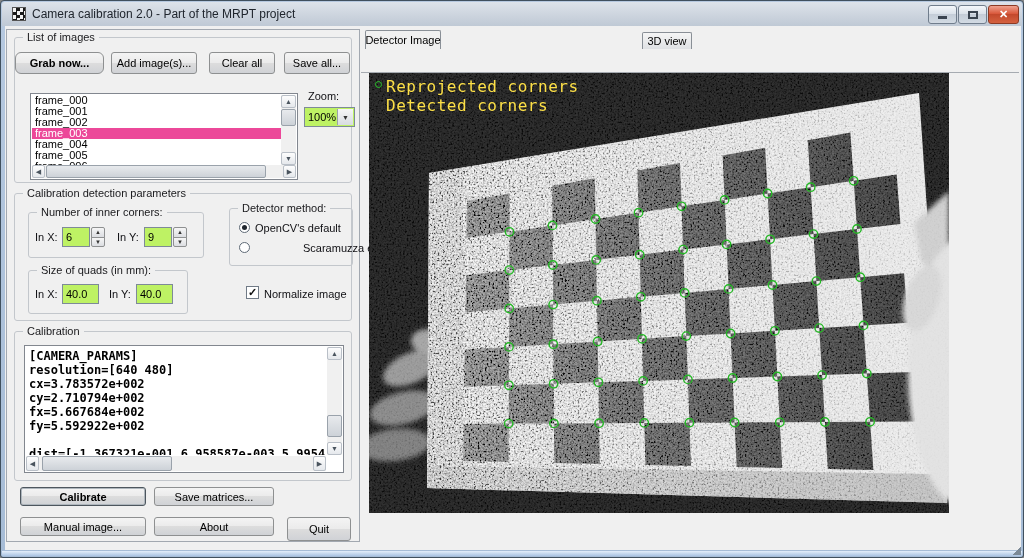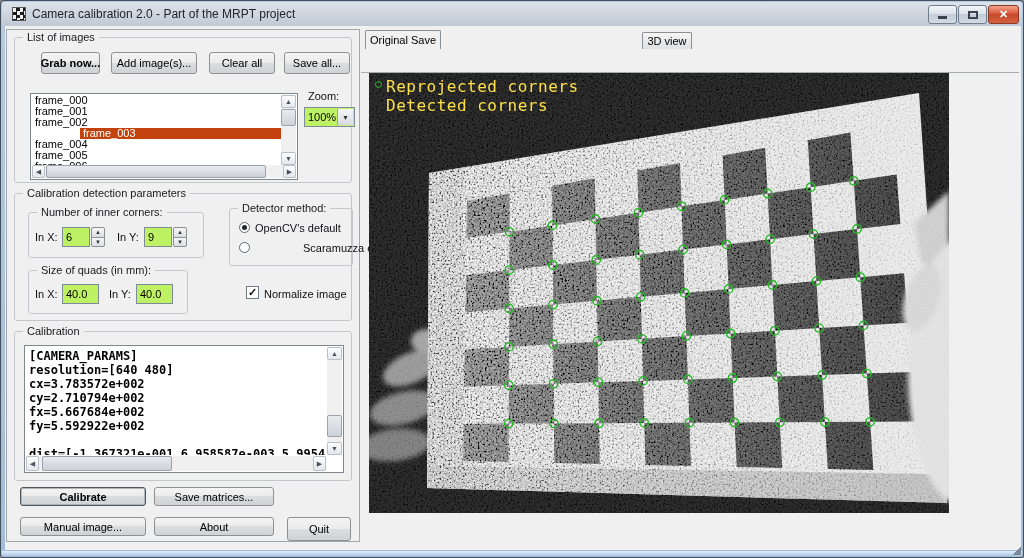--- a/index.html
+++ b/index.html
@@ -49,21 +49,21 @@
   .spin div { flex:1; border:1px solid #8e9091; background:linear-gradient(#f6f6f6,#dcdee2);
     font-size:6px; color:#333; display:flex; align-items:center; justify-content:center; line-height:1; }
   .spin div:first-child { border-radius:2px 2px 0 0; }
   .spin div:last-child { border-radius:0 0 2px 2px; margin-top:-1px; }
 
   
   #frame-listbox { position:absolute; left:15px; top:55px; width:268px; height:87px;
     border:1px solid #82878f; background:#fff; }
   #frame-rows { position:absolute; left:1px; top:1px; right:16px; height:70px; overflow:hidden; }
   .frow { height:11px; font-size:11px; line-height:11px; padding-left:3px; color:#000; }
-  .frow.sel { background:#c2410c; color:#fff;margin-left:48px; }
+  .frow.sel { background:#ec4899; color:#fff; }
   .vscroll { position:absolute; background:#f0f0f0; }
   .hscroll { position:absolute; background:#f0f0f0; }
   .sb-btn { position:absolute; background:linear-gradient(#fdfdfd,#e5e8ec);
     border:1px solid #b9bfc7; color:#4a545e; font-size:7px; line-height:1;
     display:flex; align-items:center; justify-content:center; border-radius:2px; }
   .sb-thumb { position:absolute; background:linear-gradient(#e8eaed,#cdd2d8);
     border:1px solid #9aa2ab; border-radius:2px; }
 
   .radio { position:absolute; width:11px; height:11px; border:1px solid #5f6a76;
     border-radius:50%; background:#fff; }
@@ -113,21 +113,21 @@
       <span>✕</span>
     </div>
   </div>
 
   <div class="client">
 
     <div id="left-panel">
 
       <div class="grp" style="left:7px;top:7px;width:338px;height:146px;">
         <span class="grp-label">List of images</span>
-        <div class="btn bold" style="left:26px;top:14px;width:59px;height:22px;">Grab now...</div>
+        <div class="btn bold" style="left:0;top:14px;width:89px;height:22px;border-radius:6px;">Grab now...</div>
         <div class="btn" style="left:96px;top:14px;width:86px;height:22px;">Add image(s)...</div>
         <div class="btn" style="left:194px;top:14px;width:66px;height:22px;">Clear all</div>
         <div class="btn" style="left:269px;top:14px;width:66px;height:22px;">Save all...</div>
 
         <div id="frame-listbox">
           <div id="frame-rows">
               <div class="frow">frame_000</div>
               <div class="frow">frame_001</div>
               <div class="frow">frame_002</div>
               <div class="frow sel">frame_003</div>
@@ -221,21 +221,21 @@
       </div>
 
       <div class="btn bold default" style="left:13px;top:457px;width:126px;height:19px;">Calibrate</div>
       <div class="btn" style="left:147px;top:457px;width:120px;height:19px;">Save matrices...</div>
       <div class="btn" style="left:13px;top:487px;width:126px;height:19px;">Manual image...</div>
       <div class="btn" style="left:147px;top:487px;width:120px;height:19px;">About</div>
       <div class="btn" style="left:280px;top:487px;width:64px;height:24px;">Quit</div>
     </div>
 
     <div id="page-line"></div>
-    <div class="tab selected" style="left:360px;top:4px;width:76px;height:19px;">Original Save</div>
+    <div class="tab selected" style="left:360px;top:4px;width:76px;height:19px;">Detector Image</div>
     <div class="tab unsel" style="left:637px;top:6px;width:50px;height:17px;">3D view</div>
 
     <div id="viewer">
       <div id="legend-marker"></div>
       <div class="legend-line" style="top:4px;">Reprojected corners</div>
       <div class="legend-line" style="top:23px;">Detected corners</div>
 
     <svg width="580" height="440" viewBox="0 0 580 440" xmlns="http://www.w3.org/2000/svg">
 <defs>
 <filter id="grain" x="0" y="0" width="100%" height="100%">

